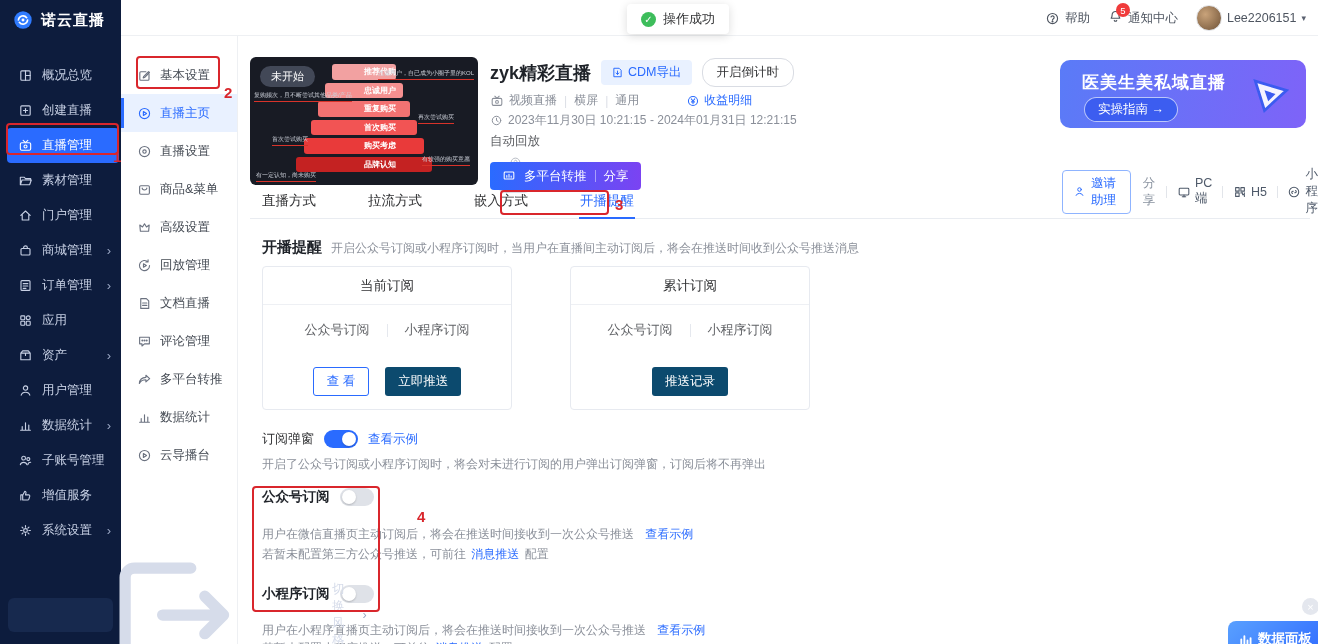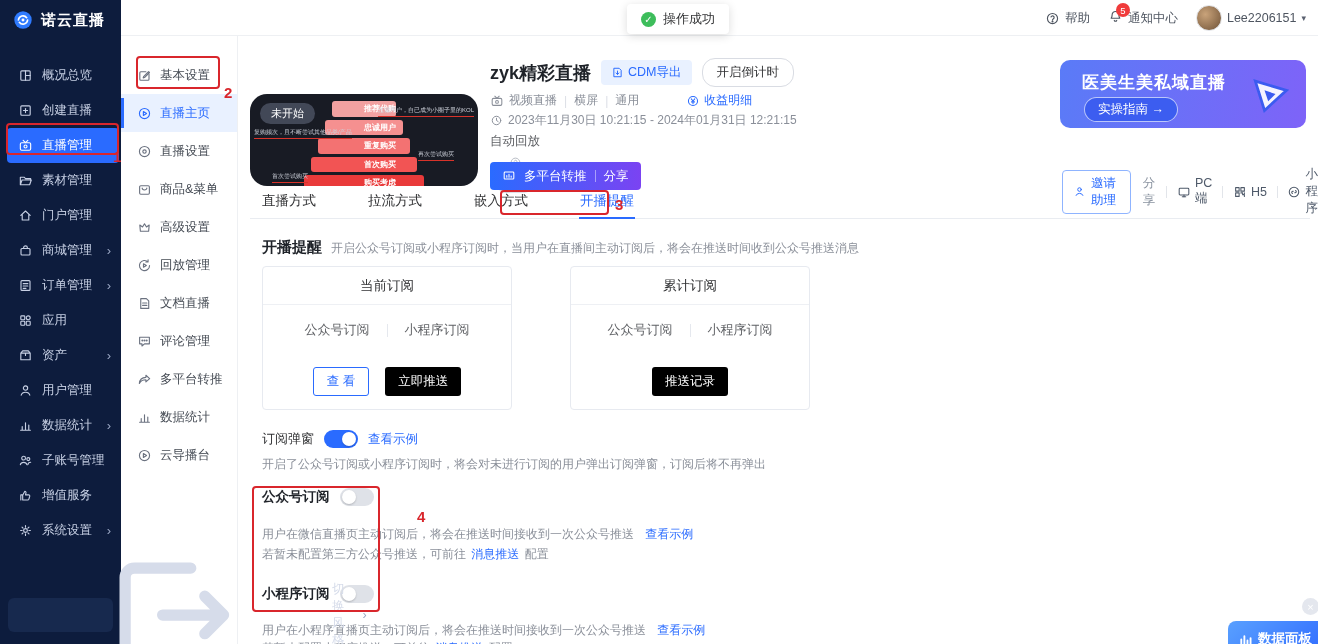--- a/index.html
+++ b/index.html
@@ -37,21 +37,21 @@
   .tb-group svg.ic { width:15px; height:15px; color:#4e5560; }
   .bell-wrap { position:relative; }
   .badge { position:absolute; top:-6px; right:-7px; min-width:14px; height:14px; border-radius:7px; background:#f03b3b; color:#fff; font-size:9.5px; display:flex; align-items:center; justify-content:center; padding:0 3px; }
   .avatar { width:26px; height:26px; border-radius:50%; background:radial-gradient(circle at 35% 35%, #c9a37a, #6e5136); border:1px solid #e2e4e8; cursor:pointer; }
   .caret { font-size:9px; color:#5a6170; }
 
   
   .main { position:absolute; left:238px; top:36px; width:1080px; height:608px; background:#fff; }
 
   
-  .thumb { position:absolute; left:12px; top:21px; width:228px; height:92px; background:#181b24; border-radius:17px; overflow:hidden;margin-top:37px; }
+  .thumb { position:absolute; left:12px; top:21px; width:228px; height:128px; background:#181b24; border-radius:6px; overflow:hidden; }
   .status-badge { position:absolute; left:10px; top:9px; background:rgba(70,76,92,.92); color:#fff; font-size:11px; border-radius:11px; padding:3px 11px; z-index:2; }
   .pyr { position:absolute; left:50%; top:7px; transform:translateX(-50%); display:flex; flex-direction:column; align-items:center; gap:3px; }
   .pyr-bar { height:15.5px; border-radius:3px; color:#fff; font-size:8px; font-weight:bold; display:flex; align-items:center; justify-content:center; white-space:nowrap;padding-left:32px; }
   .pnote { position:absolute; font-size:6px; color:#cdd1da; white-space:nowrap; border-bottom:1px solid #d8332a; padding-bottom:1px; z-index:1; }
 
   
   .title-row { position:absolute; left:252px; top:22px; display:flex; align-items:center; gap:10px; }
   .stream-title { font-size:18px; font-weight:bold; color:#1f2329; }
   .chip-cdm { display:flex; align-items:center; gap:4px; background:#e9f1ff; color:#2a6bff; font-size:12.5px; border-radius:4px; padding:4px 10px; cursor:pointer; }
   .chip-cdm svg.ic { width:13px; height:13px; }
@@ -102,21 +102,21 @@
   .sec-title { font-size:15px; font-weight:bold; color:#1f2329; }
   .sec-desc { font-size:12px; color:#8a8f99; }
   .card { position:absolute; top:230px; background:#fff; border:1px solid #e7eaf0; border-radius:4px; }
   .card1 { left:24px; width:250px; height:144px; }
   .card2 { left:332px; width:240px; height:144px; }
   .card-hd { height:38px; border-bottom:1px solid #eef0f4; display:flex; align-items:center; justify-content:center; font-size:13.5px; color:#303133; }
   .card-cols { height:50px; display:flex; align-items:center; justify-content:center; font-size:13px; color:#606266; }
   .card-cols .cdiv { width:1px; height:13px; background:#e5e8ee; margin:0 17px; }
   .card-btns { height:52px; display:flex; align-items:center; justify-content:center; gap:16px; }
   .btn-line { border:1px solid #2a6bff; color:#2a6bff; background:#fff; border-radius:3px; font-size:12.5px; padding:5px 13px; cursor:pointer; }
-  .btn-fill { background:#000000; color:#fff; border-radius:3px; font-size:12.5px; padding:6px 13px; cursor:pointer; border:none; }
+  .btn-fill { background:#0c4a6e; color:#fff; border-radius:3px; font-size:12.5px; padding:6px 13px; cursor:pointer; border:none; }
 
   .popup-row { position:absolute; left:24px; top:394px; display:flex; align-items:center; gap:10px; font-size:13px; color:#303133; }
   .link { color:#2a6bff; cursor:pointer; }
   .gray-desc { position:absolute; left:24px; font-size:12px; color:#8a8f99; white-space:nowrap; }
   .sub-label-row { position:absolute; left:24px; display:flex; align-items:center; gap:10px; }
   .sub-label { font-size:13.5px; font-weight:bold; color:#1f2329; }
 
   
   .float-close { position:absolute; left:1302px; top:598px; width:17px; height:17px; border-radius:50%; background:#e4e7ee; color:#fff; font-size:11px; display:flex; align-items:center; justify-content:center; cursor:pointer; z-index:20; }
   .float-panel { position:absolute; left:1228px; top:621px; width:104px; height:36px; border-radius:8px; background:linear-gradient(135deg,#59a0ff,#2e68ff); color:#fff; display:flex; align-items:center; gap:5px; padding-left:10px; font-size:13.5px; font-weight:bold; cursor:pointer; z-index:19; }

